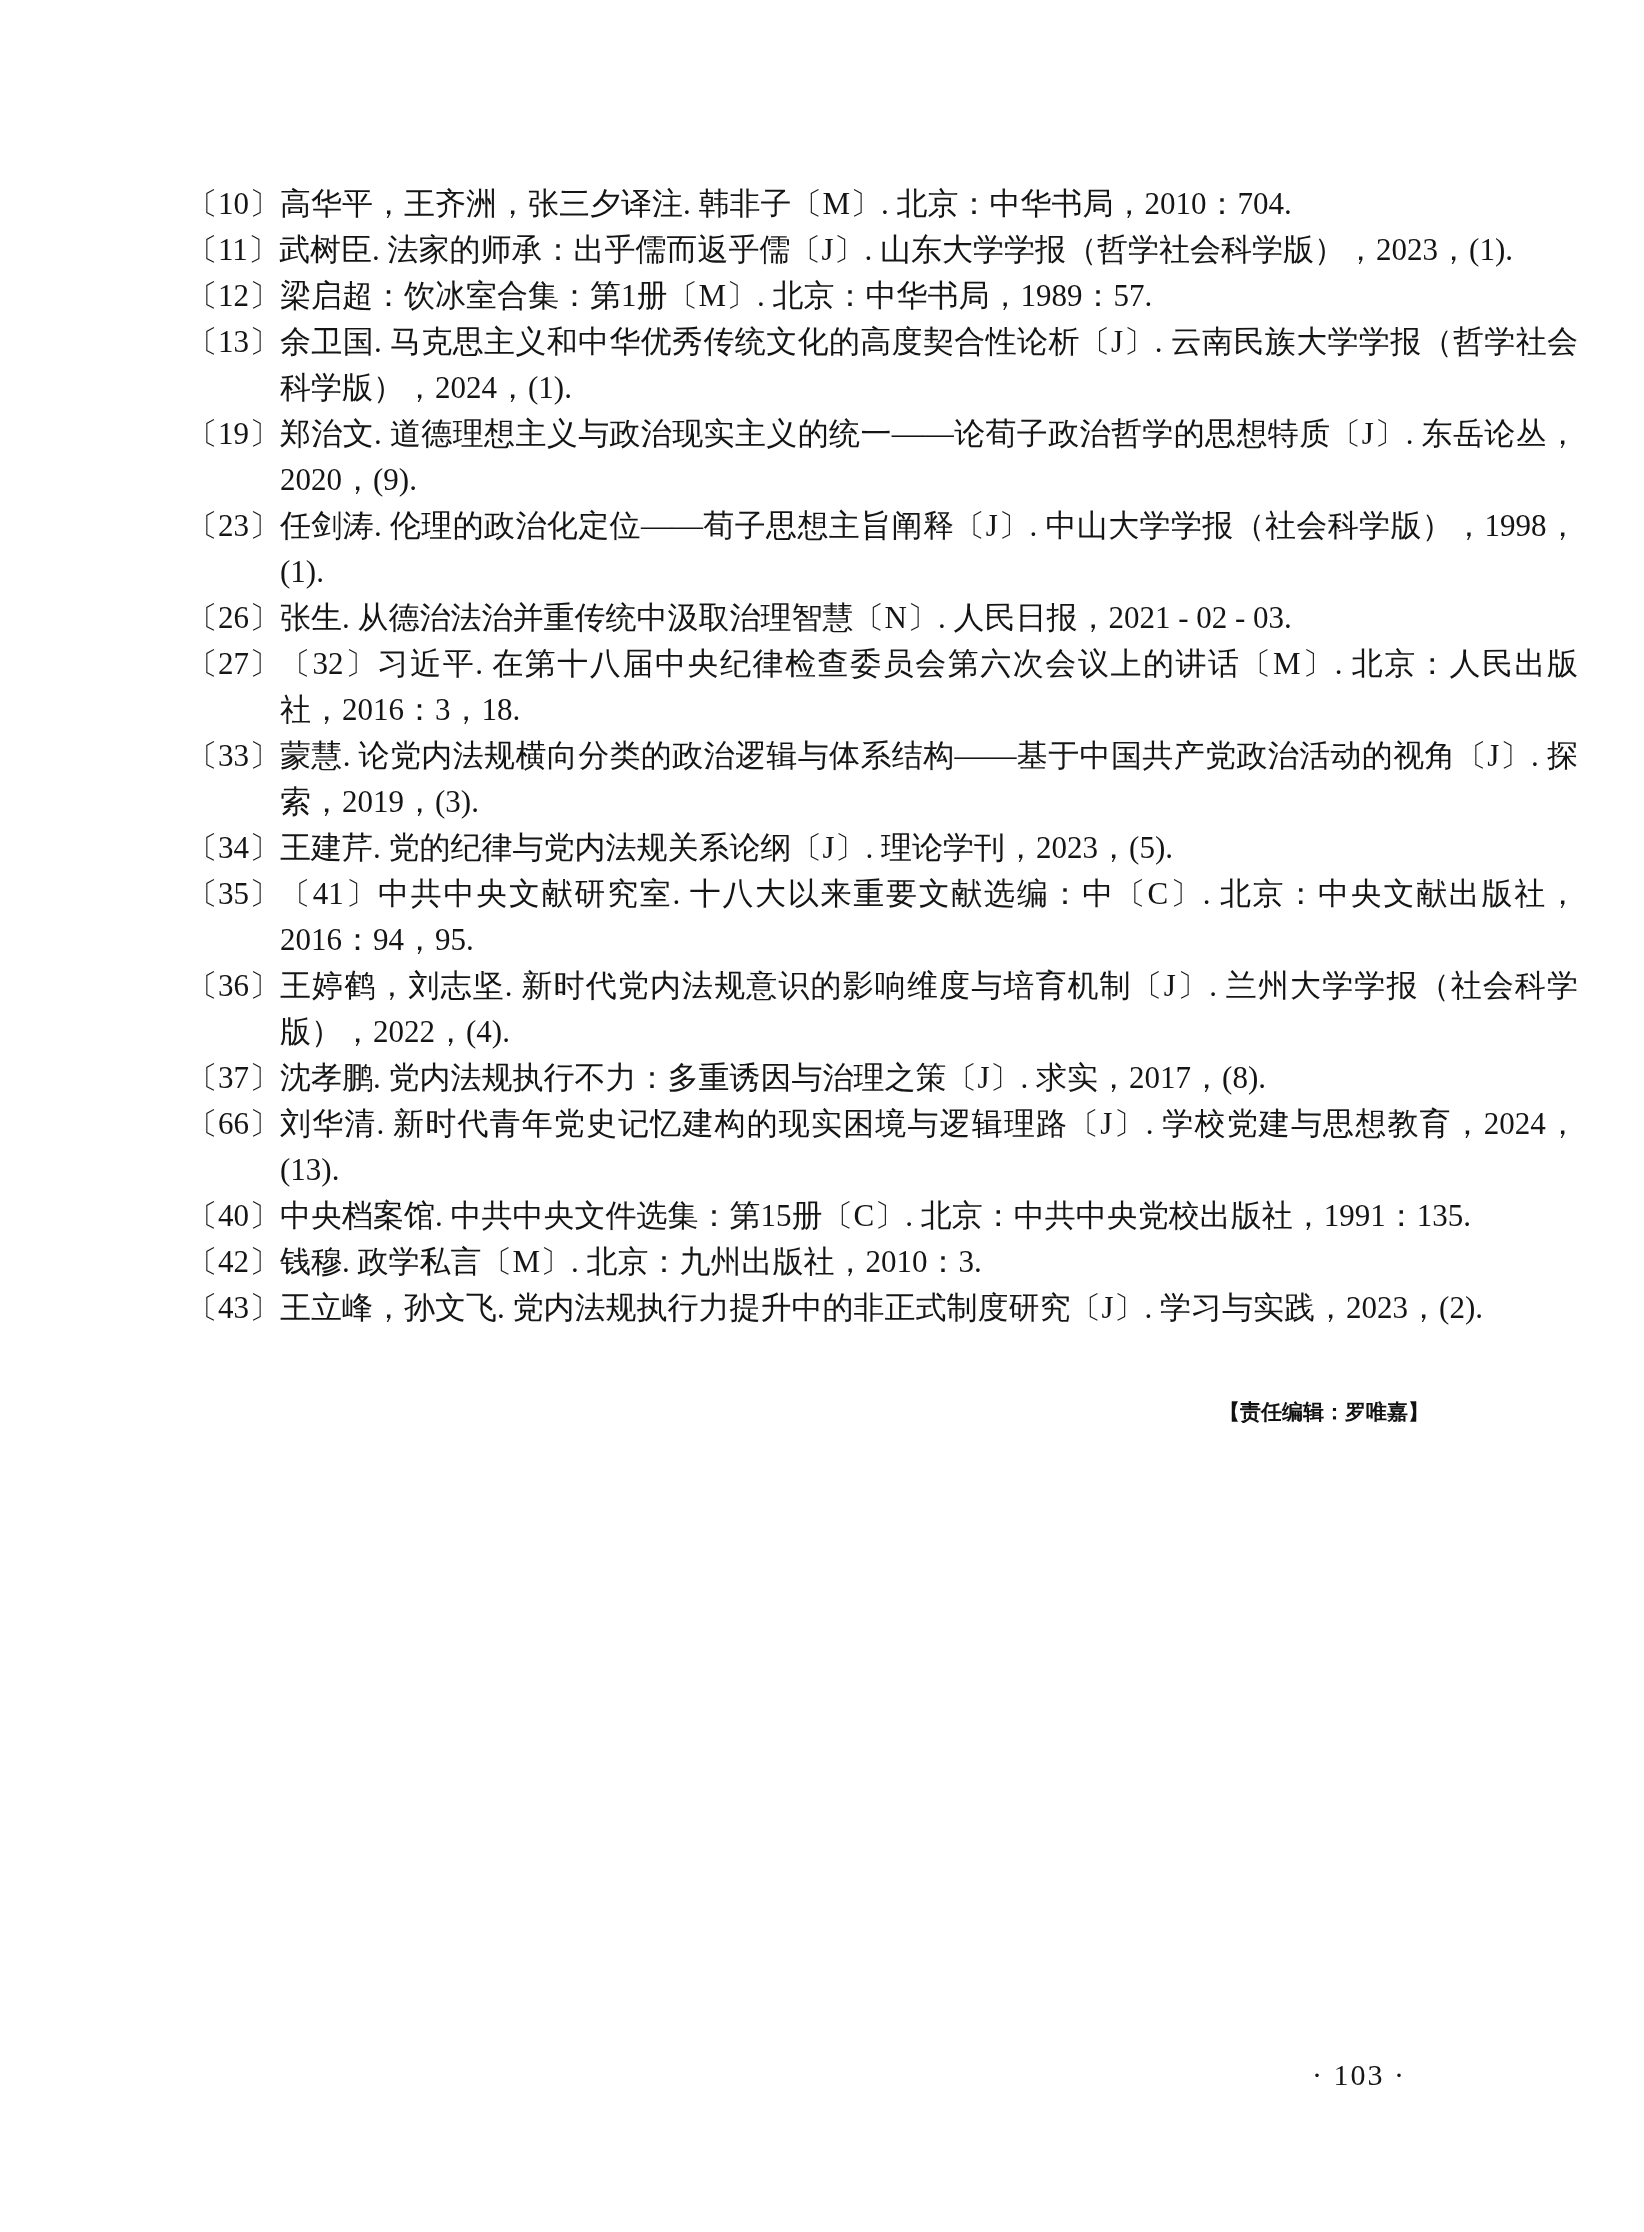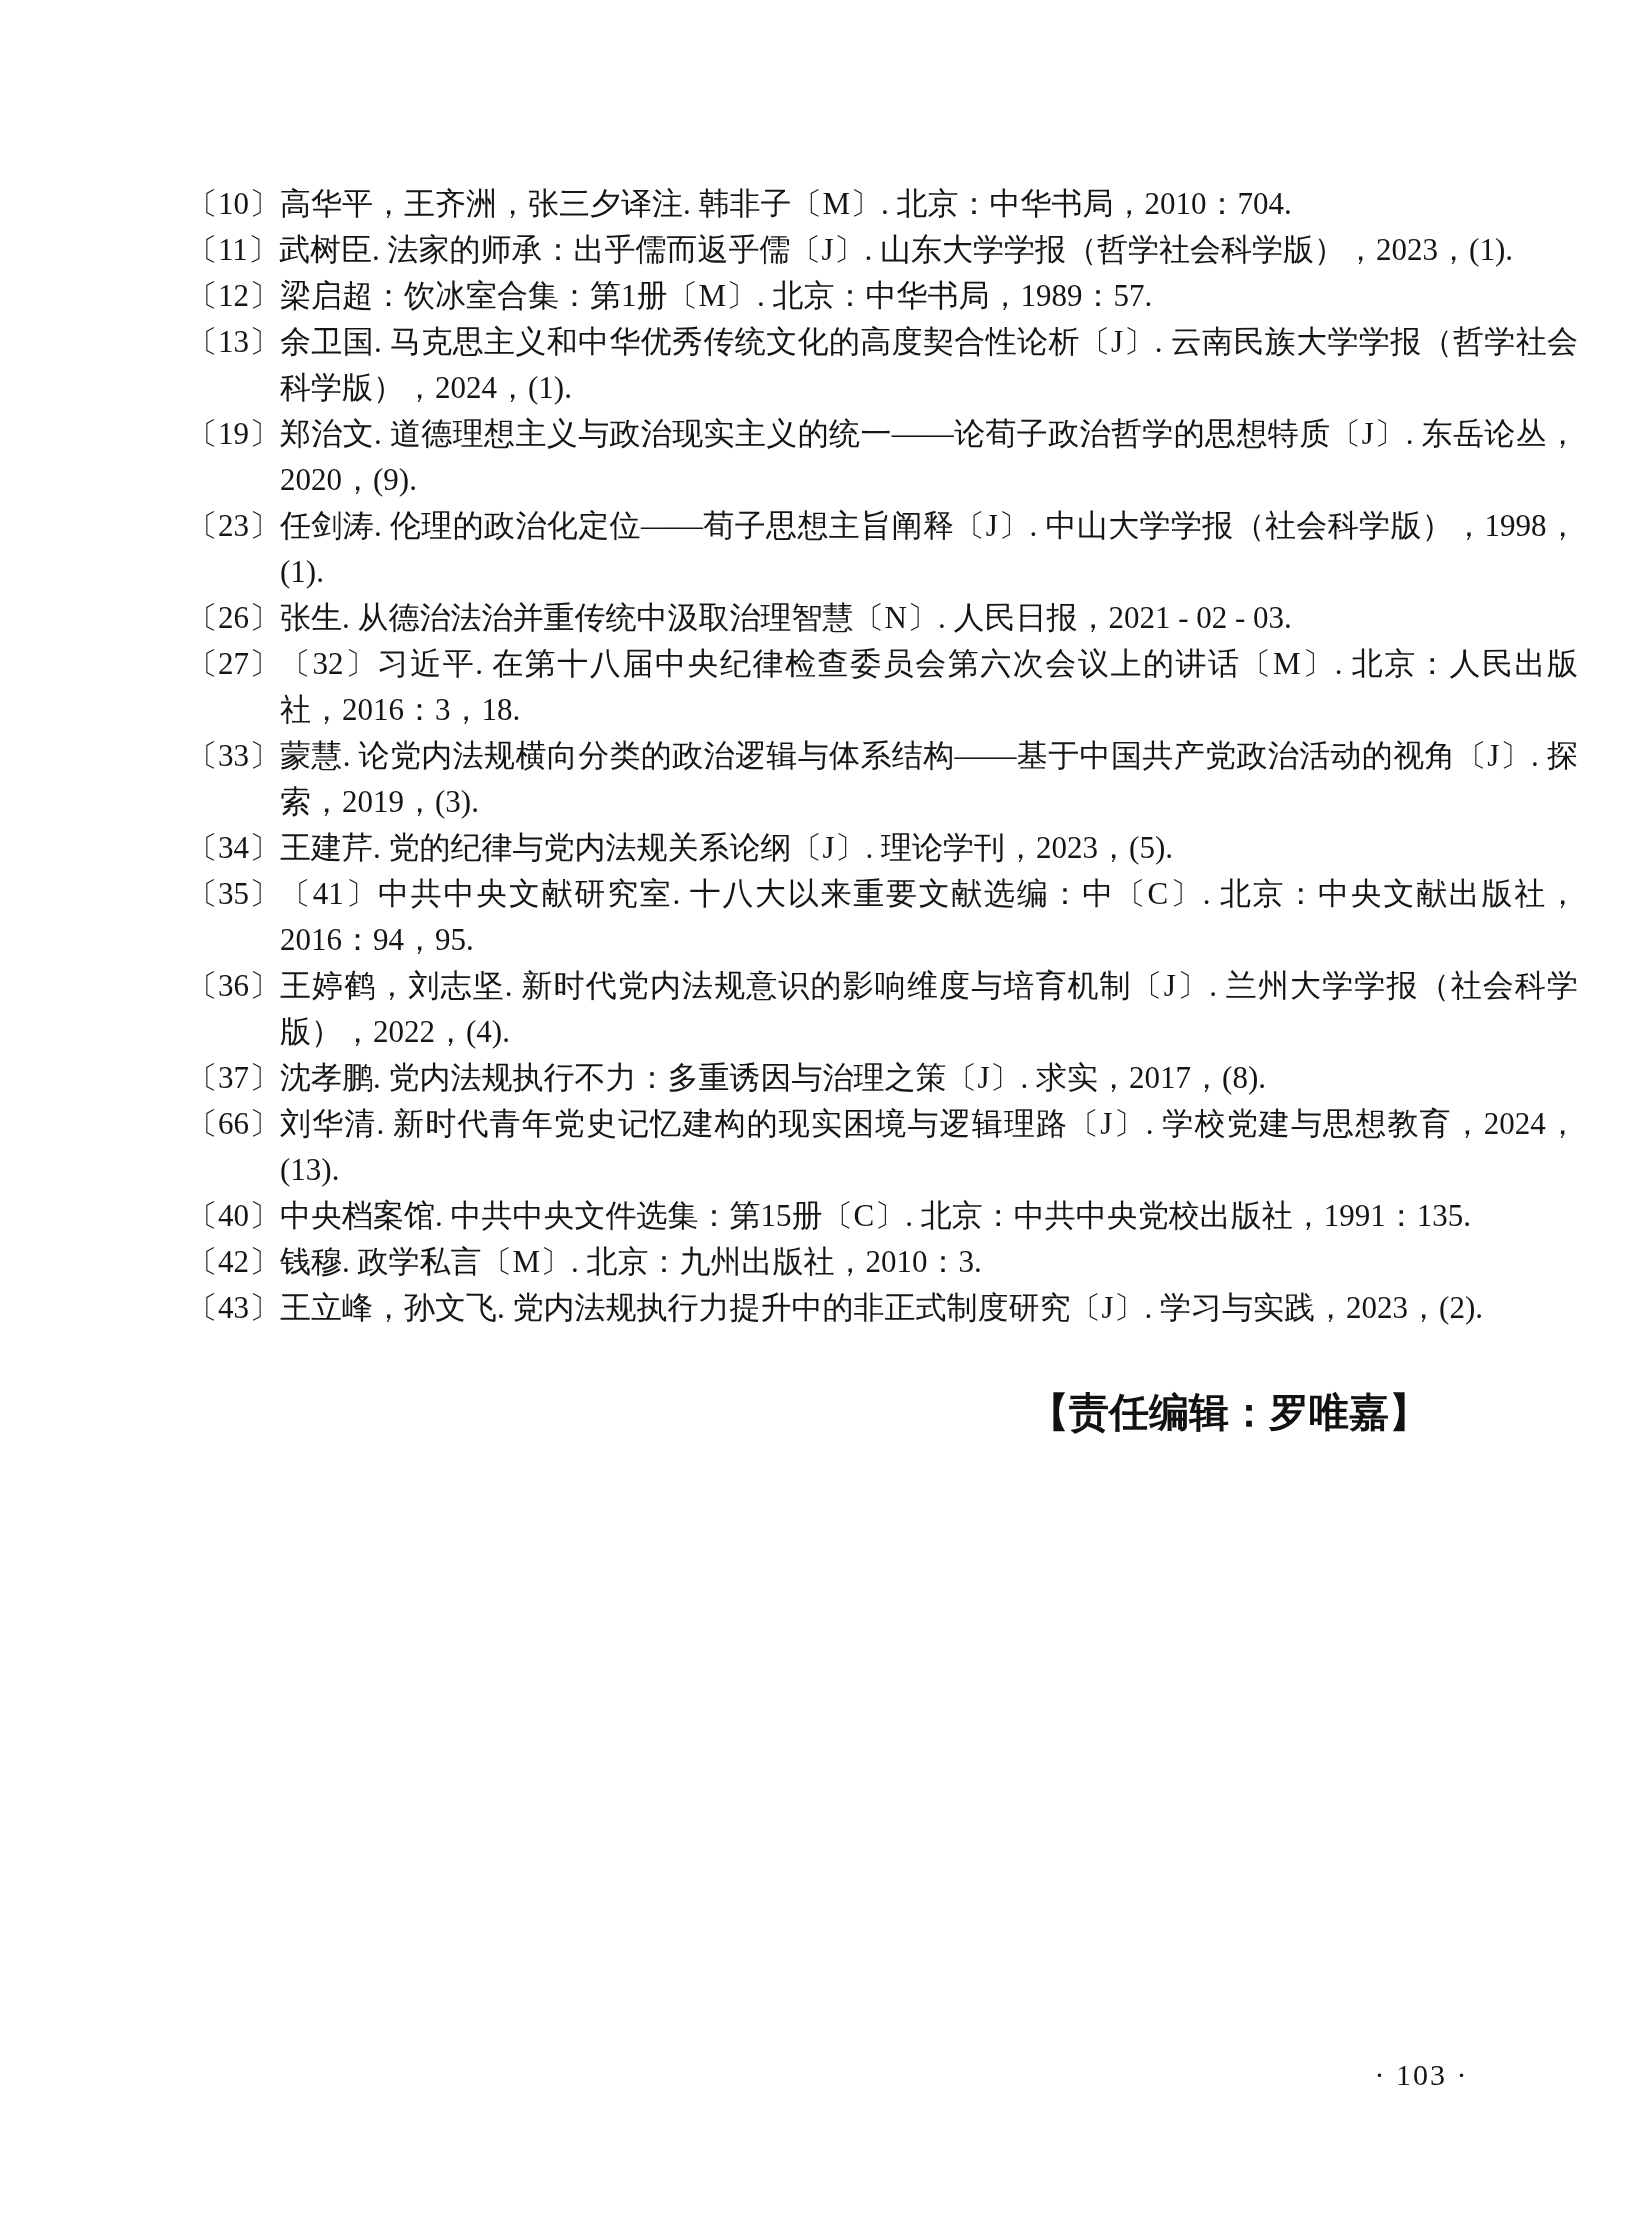--- a/index.html
+++ b/index.html
@@ -39,30 +39,29 @@
   .editor-line {
     position: absolute;
     left: 171px;
     top: 1389px;
     width: 1391px;
     box-sizing: border-box;
     padding-right: 149px;
     text-align: right;
     font-family: "Liberation Sans", "DejaVu Sans", sans-serif;
     font-weight: 700;
-    font-size: 40px;
+    font-size: 21px;
     line-height: 46px;
     color: #111111;
   }
   .page-number {
     position: absolute;
     top: 2052px;
     left: 1296px;
     width: 219px;
-    text-align: center;
     font-size: 30px;
     line-height: 46px;
     letter-spacing: 2px;
     color: #151515;
   }
 </style>
 </head>
 <body>
 
 <div class="page">

